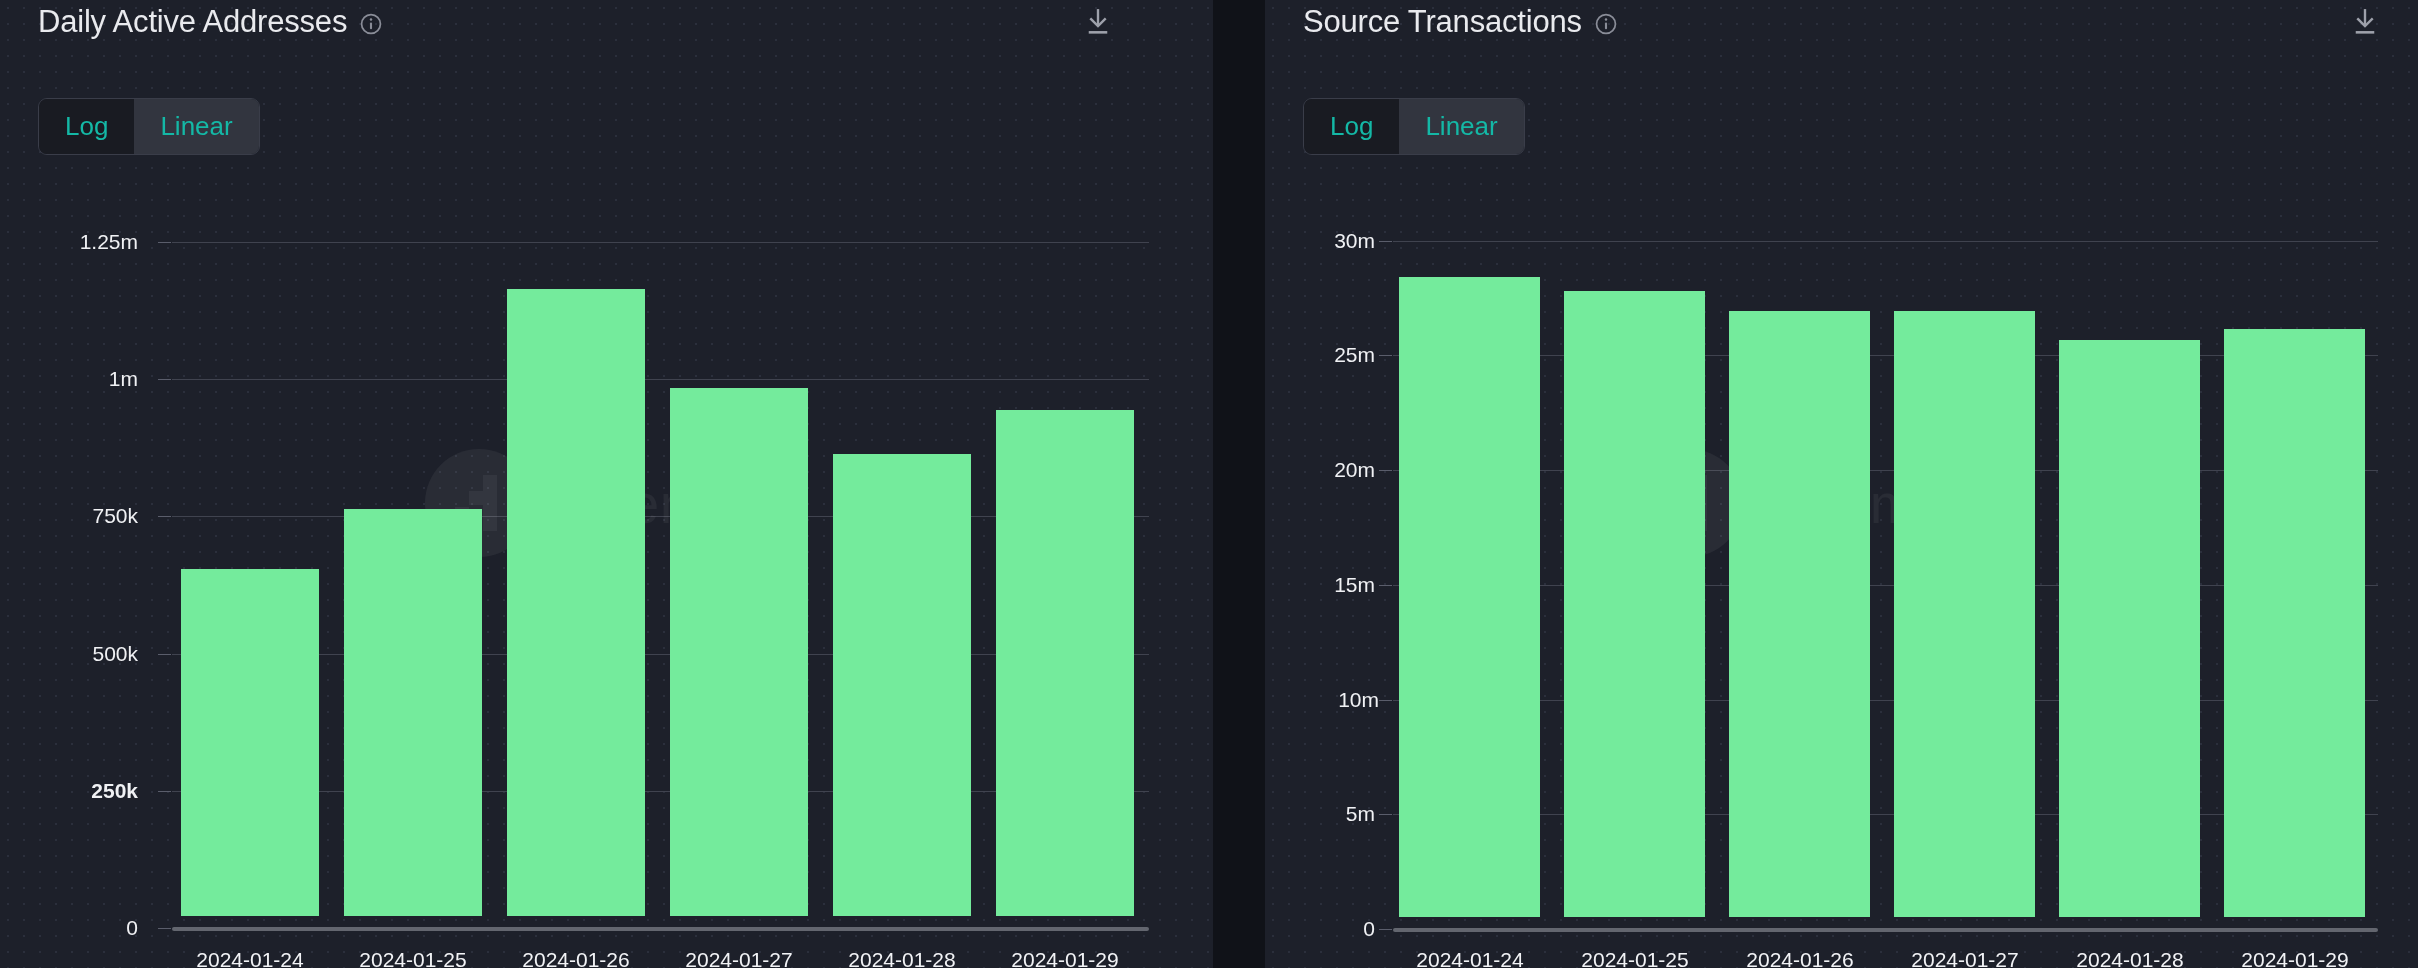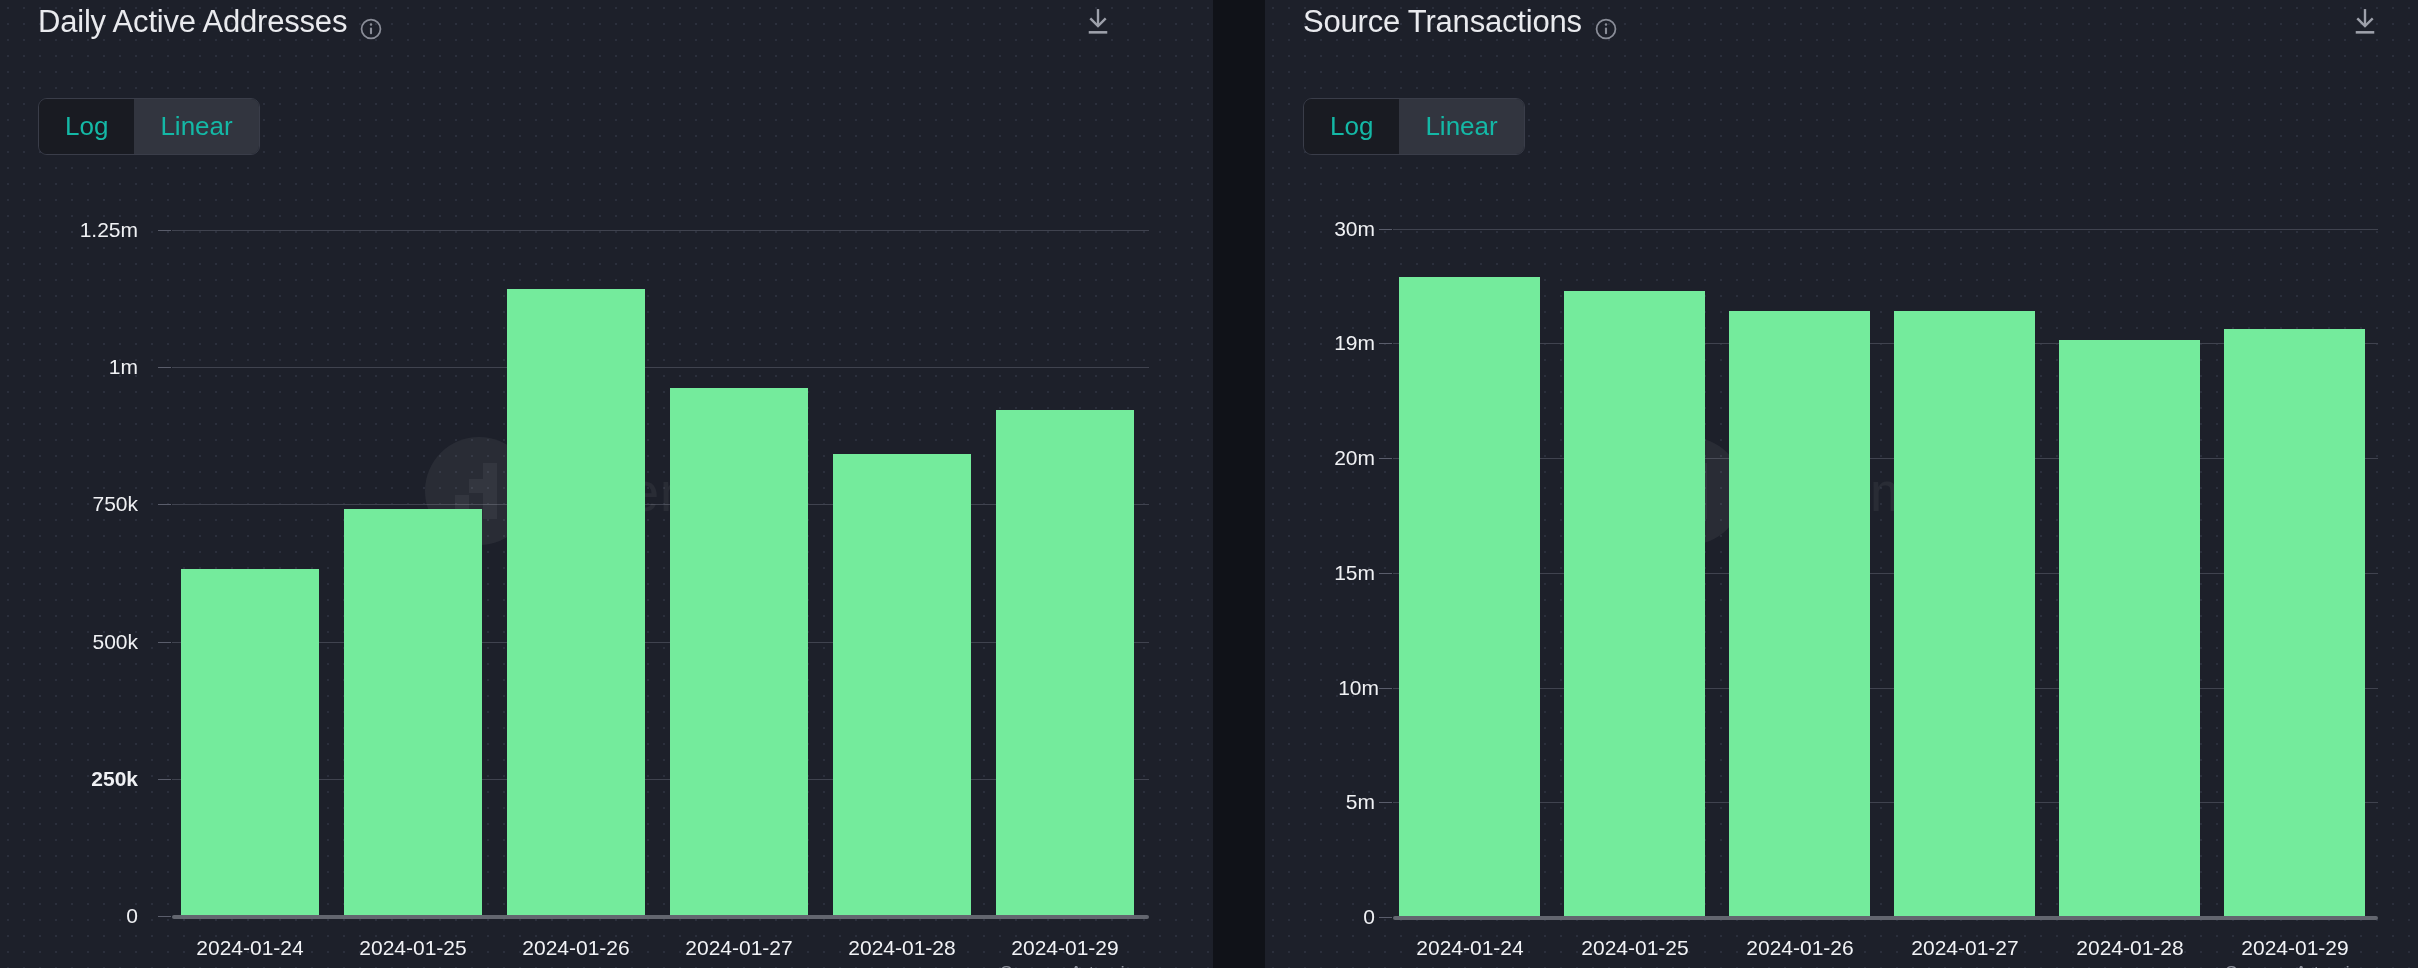--- a/index.html
+++ b/index.html
@@ -28,21 +28,21 @@
   .panel.left  { width:1213px; }
   .panel.gap   { width:52px; background:#101218; background-image:none; }
   .panel.right { width:1153px; }
 
   
   .panel-head {
     position:absolute; top:0; left:0; right:0; height:60px;
   }
   .title-row {
     position:absolute; left:38px; top:4px;
-    display:flex; align-items:flex-end; gap:13px;
+    display:flex; align-items:center; gap:13px;
   }
   .panel.right .title-row { left:38px; }
   .chart-title {
     color:#e9eaee;
     font-size:31px;
     font-weight:400;
     letter-spacing:-0.2px;
     white-space:nowrap;
   }
   .info-icon {
@@ -71,21 +71,21 @@
     white-space:nowrap;
   }
   .toggle .seg.off { background:#191b22; }
   .toggle .seg.on  { background:#32353f; }
 
   
   .plot {
     position:absolute;
     left:0; right:0;
   }
-  .plot-inner { position:absolute; inset:0; }
+  .plot-inner { position:absolute; inset:0;margin-top:12px; }
 
   .ylabel {
     position:absolute;
     right:0;
     transform:translateY(-50%);
     color:#f0f1f4;
     font-size:21px;
     text-align:right;
     white-space:nowrap;
   }
@@ -255,21 +255,21 @@
 
     <div class="toggle">
       <div class="seg off">Log</div>
       <div class="seg on">Linear</div>
     </div>
 
     <div class="plot" style="top:0; height:968px;">
       <div class="plot-inner">
 
         <div class="ylabel" style="top:229px; width:110px; left:0px;">30m</div>
-        <div class="ylabel" style="top:343px; width:110px; left:0px;">19m</div>
+        <div class="ylabel" style="top:343px; width:110px; left:0px;">25m</div>
         <div class="ylabel" style="top:458px; width:110px; left:0px;">20m</div>
         <div class="ylabel" style="top:573px; width:110px; left:0px;">15m</div>
         <div class="ylabel" style="top:688px; width:110px; left:4px;">10m</div>
         <div class="ylabel" style="top:802px; width:110px; left:0px;">5m</div>
         <div class="ylabel" style="top:917px; width:110px; left:0px;">0</div>
 
         <div class="gridline" style="top:229px; left:128px; width:985px;"></div>
         <div class="gridline" style="top:343px; left:128px; width:985px;"></div>
         <div class="gridline" style="top:458px; left:128px; width:985px;"></div>
         <div class="gridline" style="top:573px; left:128px; width:985px;"></div>

